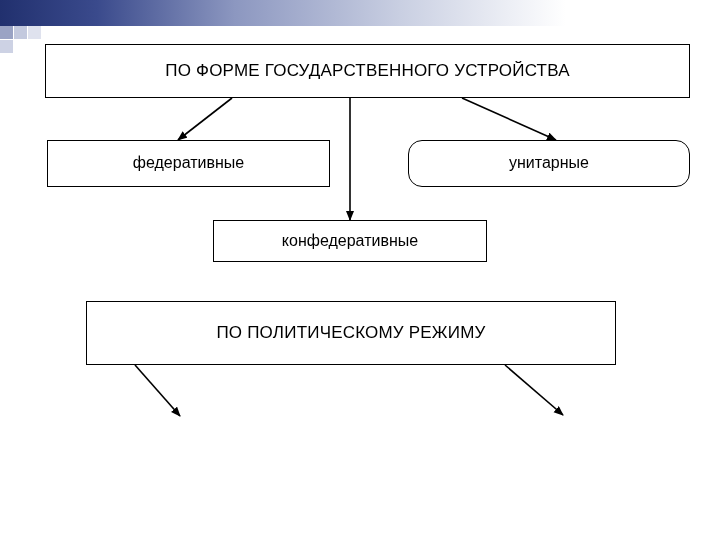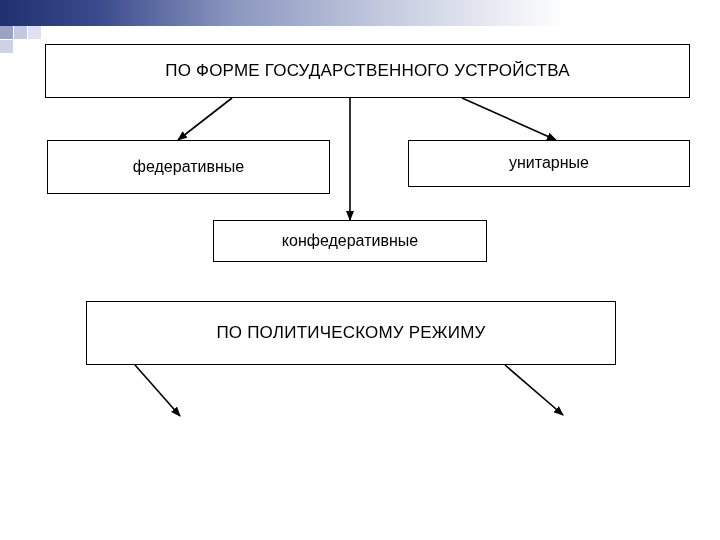--- a/index.html
+++ b/index.html
@@ -81,25 +81,25 @@
 
     <line x1="135" y1="365" x2="180" y2="416" stroke="#000000" stroke-width="1.6" marker-end="url(#ah)"></line>
 
     <line x1="505" y1="365" x2="563" y2="415" stroke="#000000" stroke-width="1.6" marker-end="url(#ah)"></line>
   </svg>
 
   <div class="node title-node" style="left:45px; top:44px; width:645px; height:54px;">
     <span>ПО ФОРМЕ ГОСУДАРСТВЕННОГО УСТРОЙСТВА</span>
   </div>
 
-  <div class="node leaf-node" style="left:47px; top:140px; width:283px; height:54px;">
+  <div class="node leaf-node" style="left:47px; top:140px; width:283px; height:47px;">
     <span>федеративные</span>
   </div>
 
-  <div class="node leaf-node" style="left:408px; top:140px; width:282px; height:47px;">
+  <div class="node leaf-node" style="left:408px; top:140px; width:282px; height:47px;border-radius:14px;">
     <span>унитарные</span>
   </div>
 
   <div class="node leaf-node" style="left:213px; top:220px; width:274px; height:42px;">
     <span>конфедеративные</span>
   </div>
 
   <div class="node title-node" style="left:86px; top:301px; width:530px; height:64px;">
     <span>ПО ПОЛИТИЧЕСКОМУ РЕЖИМУ</span>
   </div>

